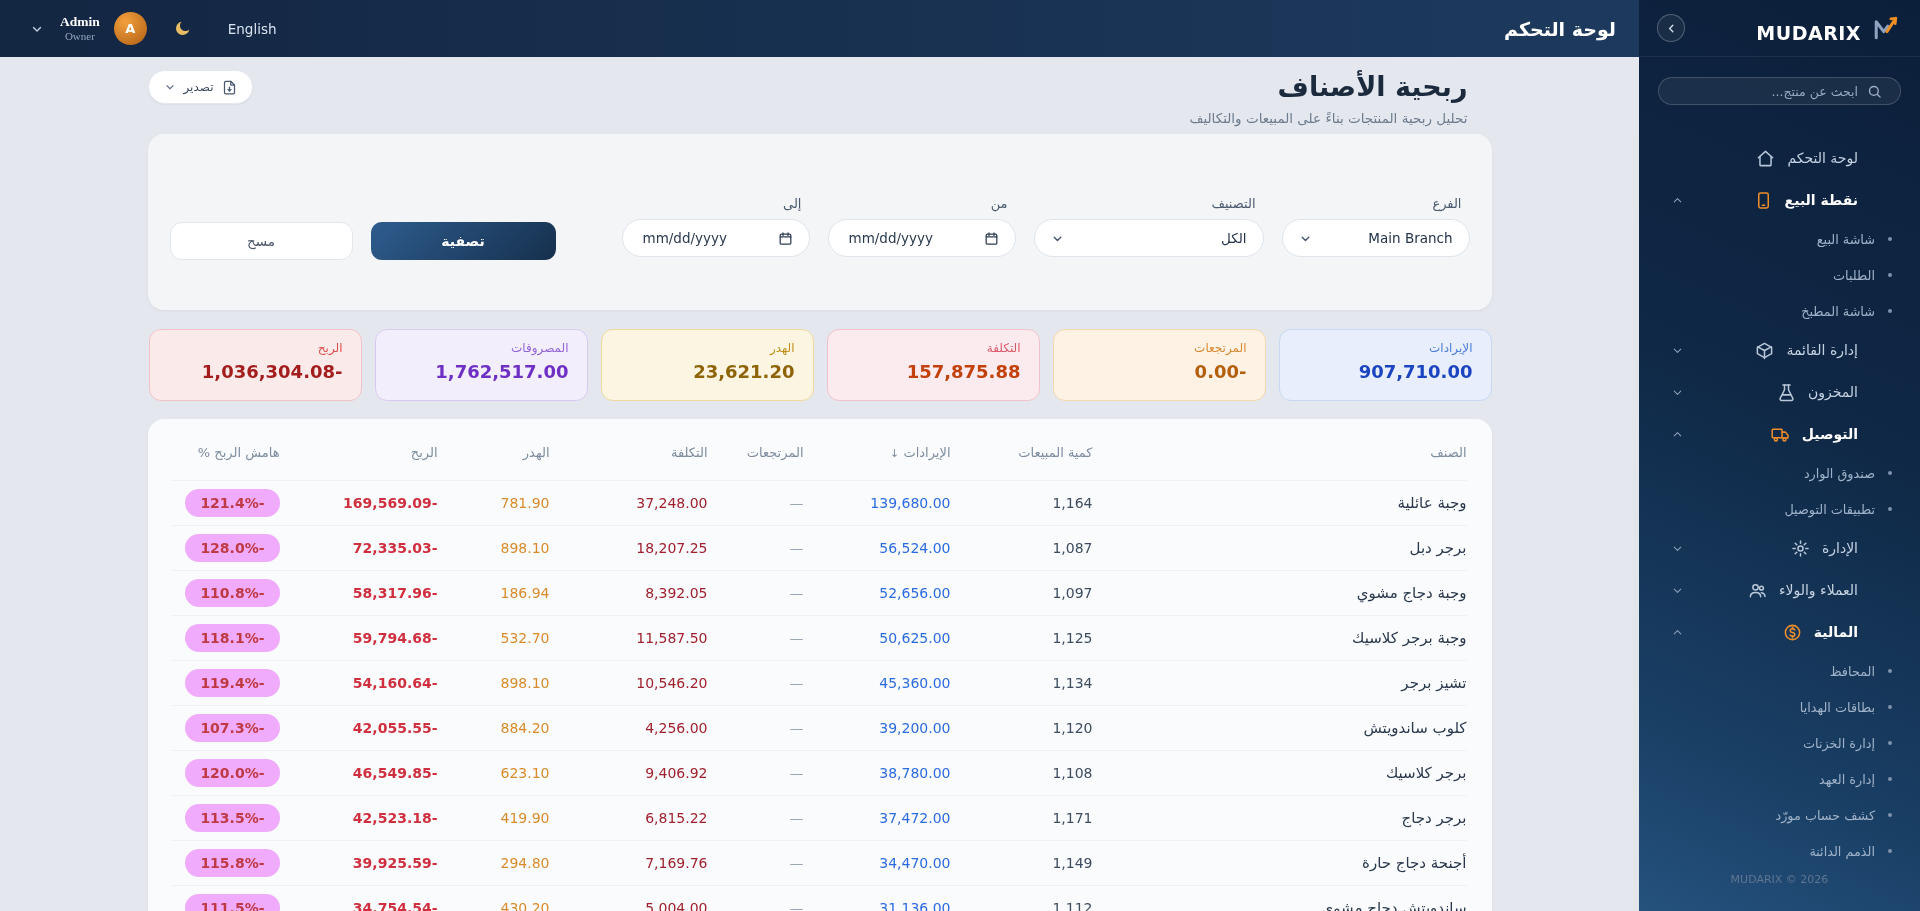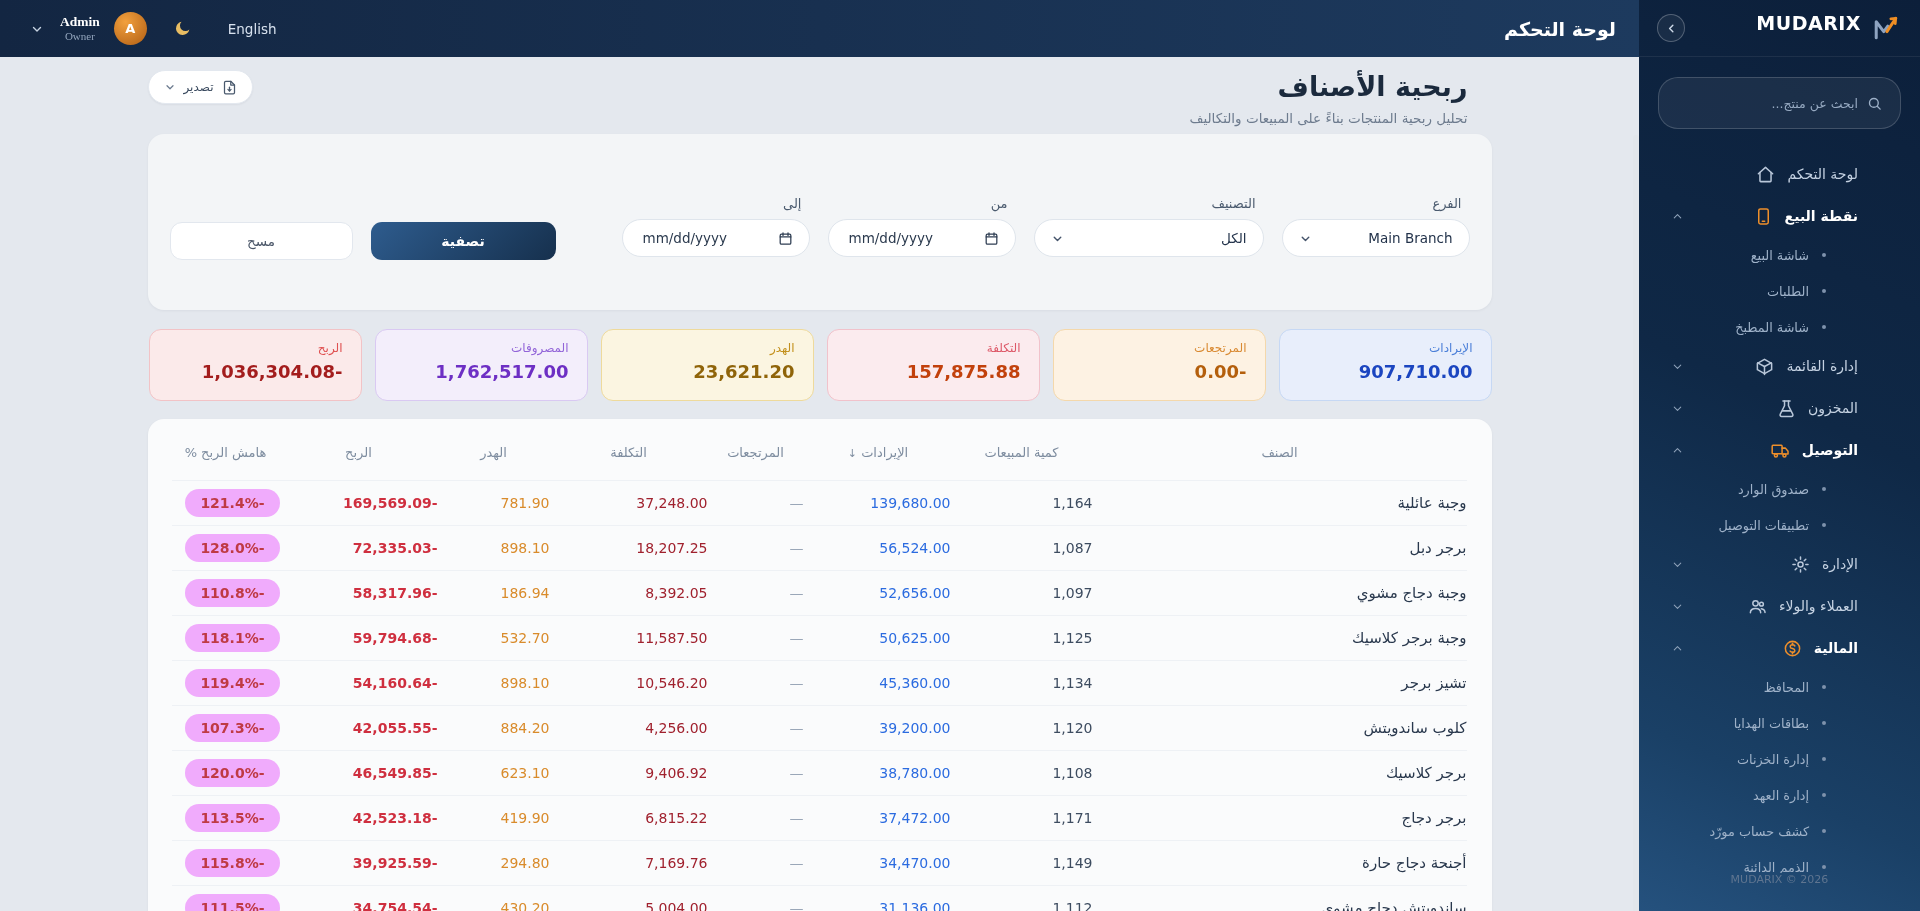--- a/index.html
+++ b/index.html
@@ -6,43 +6,43 @@
   html,body { width:1920px; height:911px; overflow:hidden; background:#e4e8ee;
     font-family:"DejaVu Sans","Liberation Sans",sans-serif; }
   .app { display:flex; width:1920px; height:911px; direction:rtl; }
 
   
   .sidebar { width:281px; height:911px; flex:0 0 281px; position:relative; z-index:2;
     background:linear-gradient(205deg,#0c1f3a 0%,#0f2846 45%,#1a4066 82%,#2b5b8b 110%);
     display:flex; flex-direction:column; color:#c5d2e2; }
   .sb-header { height:57px; display:flex; align-items:center; justify-content:space-between;
     padding:0 18px; border-bottom:1px solid rgba(255,255,255,.07); }
-  .brand { display:flex; align-items:flex-start; gap:9px; cursor:pointer; }
+  .brand { display:flex; align-items:flex-end; gap:9px; cursor:pointer; }
   .brand-icon { width:32px; height:32px; display:inline-flex; }
   .brand-text { color:#fff; font-weight:bold; font-size:19px; letter-spacing:.5px; direction:ltr; }
   .collapse-btn { width:28px; height:28px; border-radius:50%; background:rgba(255,255,255,.05);
     border:1px solid rgba(255,255,255,.25); color:#cdd9e8; display:flex; align-items:center;
     justify-content:center; cursor:pointer; }
   .collapse-btn svg { width:13px; height:13px; }
-  .sb-search { margin:20px 19px 0; height:52px; border-radius:20px;
+  .sb-search { margin:20px 19px 8px; height:28px; border-radius:20px;
     background:rgba(255,255,255,.06); border:1px solid rgba(255,255,255,.17);
     display:flex; align-items:center; justify-content:flex-start; gap:9px; padding:0 18px;
     cursor:text; }
   .search-icon { width:15px; height:15px; color:#9db0c7; display:inline-flex; }
   .search-placeholder { color:#97aac2; font-size:12.5px; }
   .sb-nav { margin-top:24px; flex:1; overflow:hidden; }
   .nav-item { height:42px; display:flex; align-items:center; justify-content:space-between;
     padding:0 62px 0 30px; cursor:pointer; position:relative; }
   .nav-item .nav-chevron { position:absolute; left:32px; width:13px; height:13px; color:#8fa2ba; display:inline-flex; }
   .nav-main { display:flex; align-items:center; gap:12px; flex-direction:row-reverse; }
   .nav-icon { width:19px; height:19px; display:inline-flex; color:#b9c7d9; }
   .nav-label { font-size:14px; color:#c5d2e2; white-space:nowrap; }
   .nav-item.active .nav-label { color:#ffffff; font-weight:bold; }
   .nav-item.active .nav-icon { color:#ee8f2b; }
-  .nav-sub { height:36px; display:flex; align-items:center; gap:13px; padding-right:94px;
+  .nav-sub { height:36px; display:flex; align-items:center; gap:13px; padding-right:28px;
     cursor:pointer; }
   .sub-dot { width:4px; height:4px; border-radius:50%; background:#7e92ac; flex:0 0 4px; }
   .sub-label { font-size:12.8px; color:#9fb2c9; white-space:nowrap; }
   .sb-footer { height:38px; text-align:center; color:#5f7590; font-size:11px; direction:ltr; }
 
   
   .main { flex:1; display:flex; flex-direction:column; position:relative; }
   .topbar { height:57px; flex:0 0 57px;
     background:linear-gradient(90deg,#132642 0%,#1d3a5e 100%);
     display:flex; align-items:center; justify-content:space-between; padding:0 23px 0 30px; }
@@ -95,21 +95,21 @@
   
   .stats { display:flex; gap:13px; margin-top:19px; }
   .stat-card { width:213px; height:72px; border-radius:12px; border:1px solid; padding:11px 18px; }
   .stat-label { font-size:12px; text-align:right; }
   .stat-value { font-size:18px; font-weight:bold; text-align:right; margin-top:6px; direction:ltr; }
 
   
   .table-card { margin-top:18px; background:#fafbfc; border-radius:16px; padding:0 25px 30px;
     box-shadow:0 1px 3px rgba(15,23,42,.05); min-height:520px; }
   table { width:100%; border-collapse:collapse; table-layout:fixed; }
-  th { color:#7d8c9f; font-size:13px; font-weight:normal; text-align:center;
+  th { color:#7d8c9f; font-size:13px; font-weight:normal; text-align:right;
     padding:26px 0 20px; cursor:pointer; white-space:nowrap; }
   th .sort-arrow { font-size:11px; color:#7d8c9f; padding-left:2px; }
   td { text-align:right; padding:0; height:45px; border-top:1px solid #eef1f5;
     font-size:14px; white-space:nowrap; }
   .num { direction:ltr; unicode-bidi:isolate; display:inline-block; }
   td.c-item { color:#29384d; font-size:15px; }
   td.c-qty { color:#3d4c60; }
   td.c-revenue { color:#2b6be0; }
   td.c-returns { color:#9aa7b8; }
   td.c-cost { color:#a0212e; }

